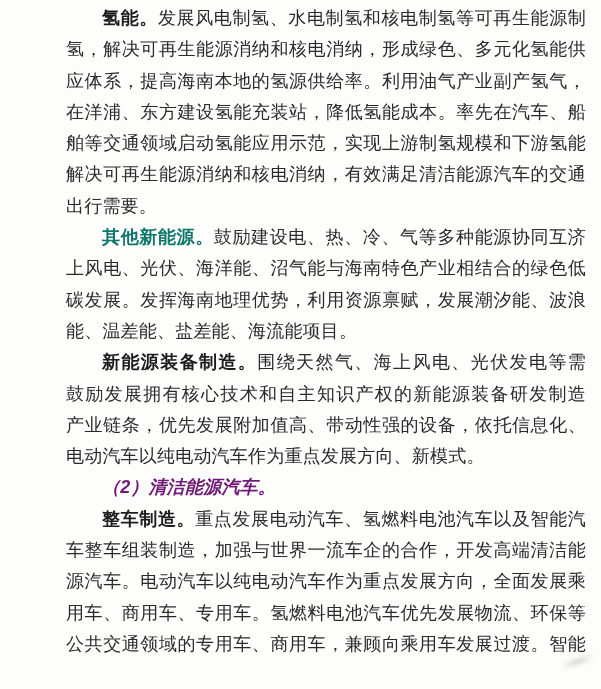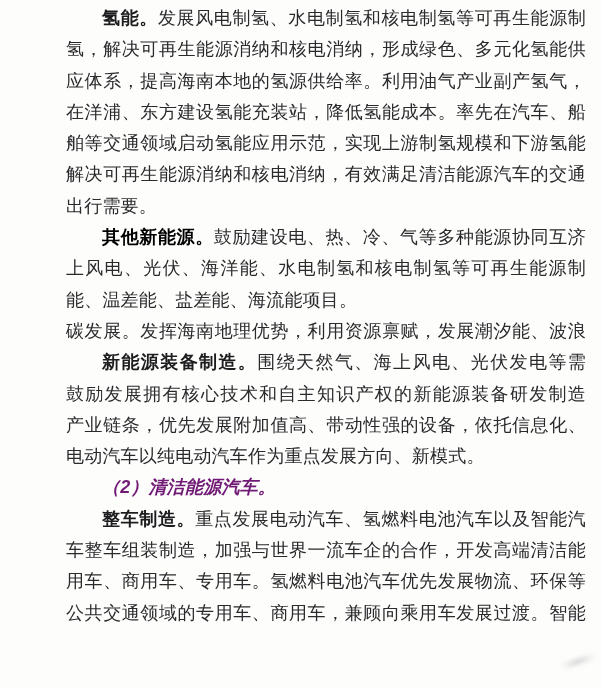--- a/index.html
+++ b/index.html
@@ -52,35 +52,36 @@
       <div class="para">
         <div class="line just ind"><span class="lead" style="color: rgb(29, 29, 31);">氢能。</span><span class="run">发展风电制氢、水电制氢和核电制氢等可再生能源制</span></div>
         <div class="line just"><span class="run">氢，解决可再生能源消纳和核电消纳，形成绿色、多元化氢能供</span></div>
         <div class="line just"><span class="run">应体系，提高海南本地的氢源供给率。利用油气产业副产氢气，</span></div>
         <div class="line just"><span class="run">在洋浦、东方建设氢能充装站，降低氢能成本。率先在汽车、船</span></div>
         <div class="line just"><span class="run">舶等交通领域启动氢能应用示范，实现上游制氢规模和下游氢能</span></div>
         <div class="line just"><span class="run">解决可再生能源消纳和核电消纳，有效满足清洁能源汽车的交通</span></div>
         <div class="line"><span class="run">出行需要。</span></div>
       </div>
       <div class="para">
-        <div class="line just ind"><span class="lead" style="color: #000000;">其他新能源。</span><span class="run">鼓励建设电、热、冷、气等多种能源协同互济</span></div>
-        <div class="line just"><span class="run">上风电、光伏、海洋能、水电制氢和核电制氢等可再生能源制</span></div>
+        <div class="line just ind"><span class="lead" style="color: #0f766e;">其他新能源。</span><span class="run">鼓励建设电、热、冷、气等多种能源协同互济</span></div>
+        <div class="line just"><span class="run">上风电、光伏、海洋能、沼气能与海南特色产业相结合的绿色低</span></div>
+        <div class="line just"><span class="run">碳发展。发挥海南地理优势，利用资源禀赋，发展潮汐能、波浪</span></div>
         <div class="line"><span class="run">能、温差能、盐差能、海流能项目。</span></div>
-        <div class="line just"><span class="run">碳发展。发挥海南地理优势，利用资源禀赋，发展潮汐能、波浪</span></div>
       </div>
       <div class="para">
         <div class="line just ind"><span class="lead" style="color: rgb(29, 29, 31);">新能源装备制造。</span><span class="run">围绕天然气、海上风电、光伏发电等需求，</span></div>
         <div class="line just"><span class="run">鼓励发展拥有核心技术和自主知识产权的新能源装备研发制造</span></div>
         <div class="line just"><span class="run">产业链条，优先发展附加值高、带动性强的设备，依托信息化、</span></div>
         <div class="line"><span class="run">电动汽车以纯电动汽车作为重点发展方向、新模式。</span></div>
       </div>
       <div class="para">
         <div class="line ind"><span class="lead" style="color: #701a75; font-style: italic;">（2）清洁能源汽车。</span></div>
       </div>
       <div class="para">
         <div class="line just ind"><span class="lead" style="color: rgb(29, 29, 31);">整车制造。</span><span class="run">重点发展电动汽车、氢燃料电池汽车以及智能汽</span></div>
         <div class="line just"><span class="run">车整车组装制造，加强与世界一流车企的合作，开发高端清洁能</span></div>
+        <div class="line just"><span class="run">源汽车。电动汽车以纯电动汽车作为重点发展方向，全面发展乘</span></div>
         <div class="line just"><span class="run">用车、商用车、专用车。氢燃料电池汽车优先发展物流、环保等</span></div>
         <div class="line just"><span class="run">公共交通领域的专用车、商用车，兼顾向乘用车发展过渡。智能</span></div>
       </div>
     </div>
   <div class="smudge"></div>
 </div>
 
 </body></html>

